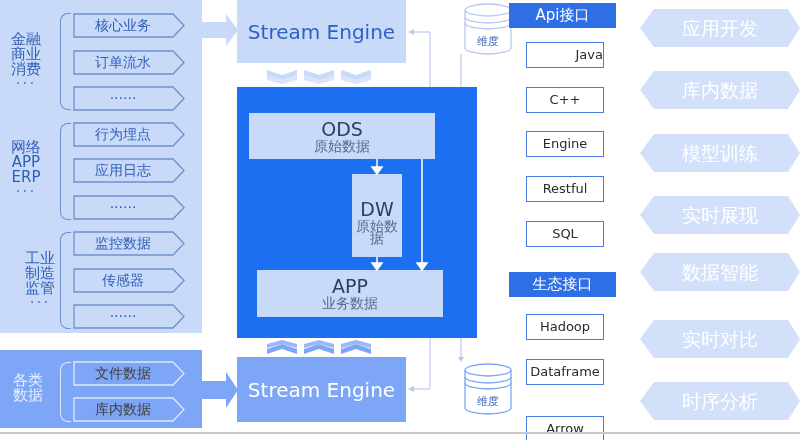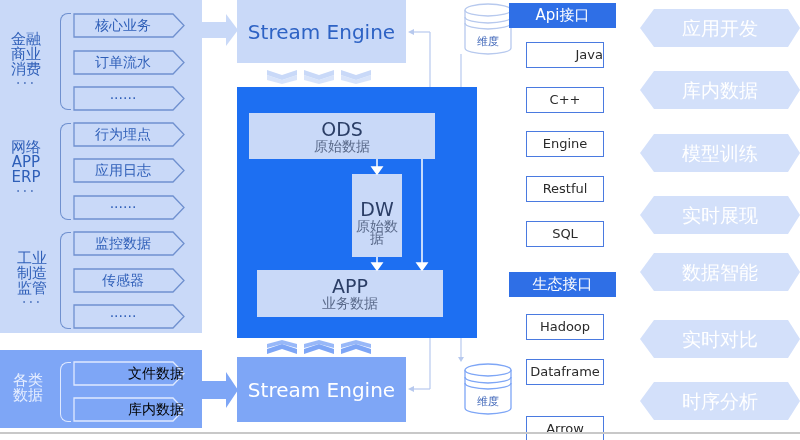--- a/index.html
+++ b/index.html
@@ -12,21 +12,21 @@
   .src-panel2 { left:0; top:350px; width:202px; height:78px; background:#7ea6f6; }
   .grp-label { position:absolute; width:48px; text-align:center; font-size:15px; line-height:15px; color:#2f5fb8; }
   .grp-label .dots { letter-spacing:2px; color:#5b7fc4; }
   .src-panel2 .grp-label { color:#e6eeff; }
   .bracket { position:absolute; width:10px; border:1.5px solid #6f90cf; border-right:none; border-radius:8px 0 0 8px; }
   .src-panel2 .bracket { border-color:#dfe9ff; }
   .tag { position:absolute; left:73px; width:112px; height:25px; }
   .tag svg { position:absolute; left:0; top:0; }
   .tag span { position:absolute; left:0; width:100px; top:0; height:25px; line-height:25px; text-align:center;
               font-size:14px; color:#2f5fb8; }
-  .src-panel2 .tag span { color:#000000;margin-left:33px; }
+  .src-panel2 .tag span { color:#404040; }
 
   
   .big-arrow { position:absolute; }
 
   
   .engine { left:237px; width:169px; display:flex; align-items:center; justify-content:center; font-size:20px; }
   .engine.top { top:0; height:63px; background:#c9d9f8; color:#2d62c4; }
   .engine.bot { top:357px; height:65px; background:#7ea6f6; color:#ffffff; }
 
   .chevrons { position:absolute; left:267px; width:112px; height:16px; }
@@ -106,21 +106,21 @@
       </svg>
     <span>应用日志</span>
   </div>
   <div class="tag" style="top:195px;">
     <svg width="112" height="25">
         <polygon points="1,1 100,1 111,12.5 100,24 1,24" fill="none" stroke="#6f90cf" stroke-width="1.3"></polygon>
       </svg>
     <span>······</span>
   </div>
 
-  <div class="grp-label" style="left:8px;top:251px;">
+  <div class="grp-label" style="left:16px;top:251px;">
     <div>工业</div>
     <div>制造</div>
     <div>监管</div>
     <div class="dots">···</div>
   </div>
   <div class="bracket" style="left:60px;top:232px;height:95px;"></div>
   <div class="tag" style="top:231px;">
     <svg width="112" height="25">
         <polygon points="1,1 100,1 111,12.5 100,24 1,24" fill="none" stroke="#6f90cf" stroke-width="1.3"></polygon>
       </svg>

